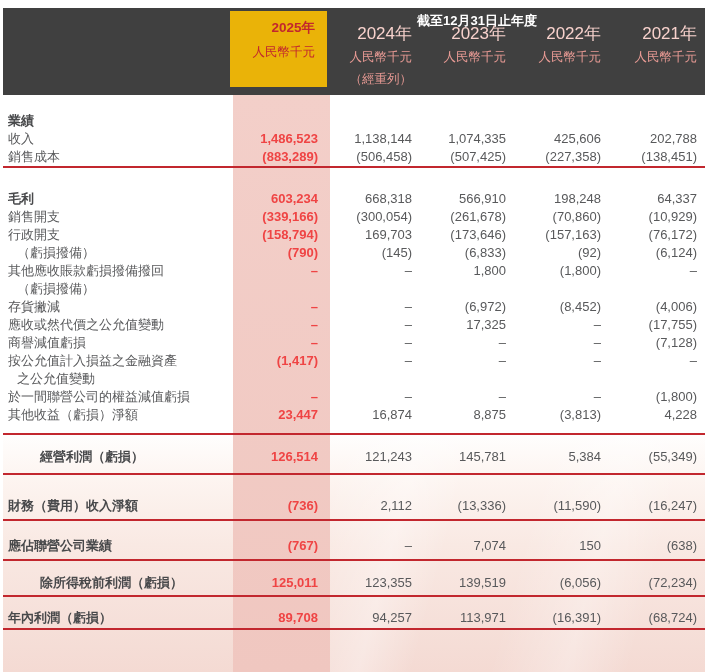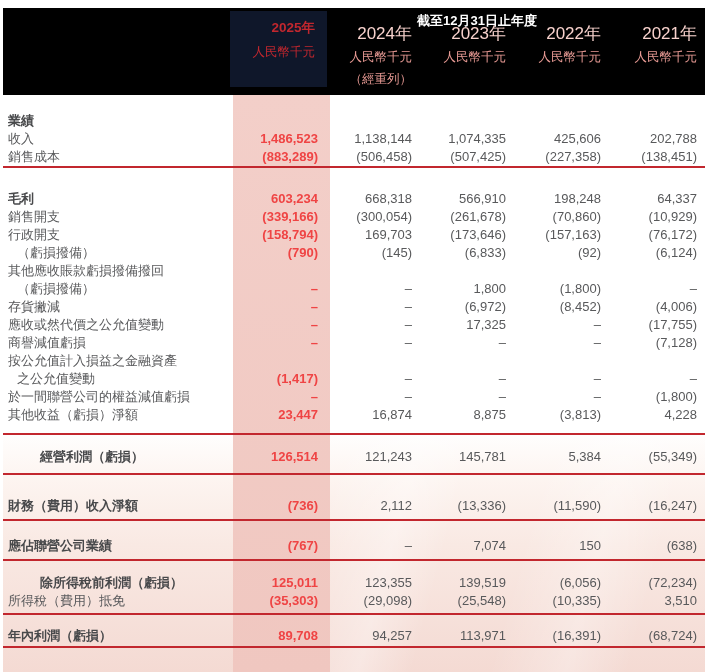--- a/index.html
+++ b/index.html
@@ -2,43 +2,43 @@
 <html><head>
 <meta charset="utf-8">
 <style>
   html,body{margin:0;padding:0;}
   .stage{
     position:relative; width:713px; height:672px; background:#ffffff;
     font-family:"Liberation Sans","DejaVu Sans",sans-serif;
     overflow:hidden;
   }
   
-  .band{position:absolute;left:3px;top:8px;width:702px;height:87px;background:#000000;text-decoration:underline;}
+  .band{position:absolute;left:3px;top:8px;width:702px;height:87px;background:#404040;text-decoration:underline;}
   .period{position:absolute;left:334px;top:5px;width:280px;text-align:center;
     color:#ffffff;font-weight:bold;font-size:13px;line-height:16px;}
   .hcol{position:absolute;top:18px;width:95px;text-align:right;}
   .hcol .yr{color:#f8d2cd;font-size:17px;line-height:16px;margin-bottom:8px;}
   .hcol .unit,.hcol .note{color:#e89a94;font-size:12.5px;line-height:15px;}
   .hcol .note{margin-top:7px;}
   .hc24{right:293px;} .hc23{right:199px;} .hc22{right:104px;} .hc21{right:8px;}
-  .wbox{position:absolute;left:230px;top:11px;width:97px;height:76px;background:#0f172a;
+  .wbox{position:absolute;left:230px;top:11px;width:97px;height:76px;background:#eab308;
     box-sizing:border-box;text-align:right;padding:9px 12px 0 0;}
   .wbox .yr{color:#c2272e;font-weight:bold;font-size:13.5px;line-height:16px;margin-bottom:9px;}
   .wbox .unit{color:#c2272e;font-size:12.5px;line-height:15px;}
   
   .bgfill{position:absolute;left:3px;top:95px;width:702px;bottom:0;z-index:0;
     background:linear-gradient(180deg,#ffffff 0%,#ffffff 58%,#fdf5f1 66%,#f9e9e3 78%,#f4dad3 100%);}
   .bgfill:after{content:"";position:absolute;left:0;top:55%;right:0;bottom:0;
     background:linear-gradient(105deg,rgba(255,255,255,0) 45%,rgba(255,255,255,.35) 55%,
       rgba(255,255,255,0) 62%,rgba(255,255,255,0) 72%,rgba(255,255,255,.3) 82%,rgba(255,255,255,0) 90%);}
   .pinkcol{position:absolute;left:233px;top:95px;width:97px;bottom:0;z-index:1;
     background:linear-gradient(180deg,#f3cfc9 0%,#f0c7c0 100%);}
   
   .tbody{position:absolute;left:3px;top:95px;width:702px;height:577px;z-index:2;}
-  .r{display:flex;align-items:flex-end;min-height:18px;line-height:18px;
+  .r{display:flex;min-height:18px;line-height:18px;
     font-size:13px;color:#58595b;}
   .lbl{flex:1;padding-left:5px;}
   .lbl span{display:block;}
   .indent{padding-left:9px;}
   .c{text-align:right;box-sizing:border-box;}
   .v25{width:97px;padding-right:12px;font-weight:bold;color:#ef4444;}
   .v24{width:82px;} .v23{width:94px;} .v22{width:95px;} .v21{width:104px;padding-right:8px;}
   .bold .lbl{font-weight:bold;color:#48494b;}
   .rule{height:2px;background:#c2272e;}
   
@@ -250,28 +250,20 @@
 
     <div class="r bold mt13">
       <div class="lbl">除所得稅前利潤（虧損）</div>
       <div class="c v25">125,011</div>
       <div class="c v24">123,355</div>
       <div class="c v23">139,519</div>
       <div class="c v22">(6,056)</div>
       <div class="c v21">(72,234)</div>
     </div>
 
-    <div class="r">
-      <div class="lbl">所得稅（費用）抵免</div>
-      <div class="c v25">(35,303)</div>
-      <div class="c v24">(29,098)</div>
-      <div class="c v23">(25,548)</div>
-      <div class="c v22">(10,335)</div>
-      <div class="c v21">3,510</div>
-    </div>
 
     <div class="rule mt3"></div>
 
     <div class="r bold mt12">
       <div class="lbl">年內利潤（虧損）</div>
       <div class="c v25">89,708</div>
       <div class="c v24">94,257</div>
       <div class="c v23">113,971</div>
       <div class="c v22">(16,391)</div>
       <div class="c v21">(68,724)</div>

